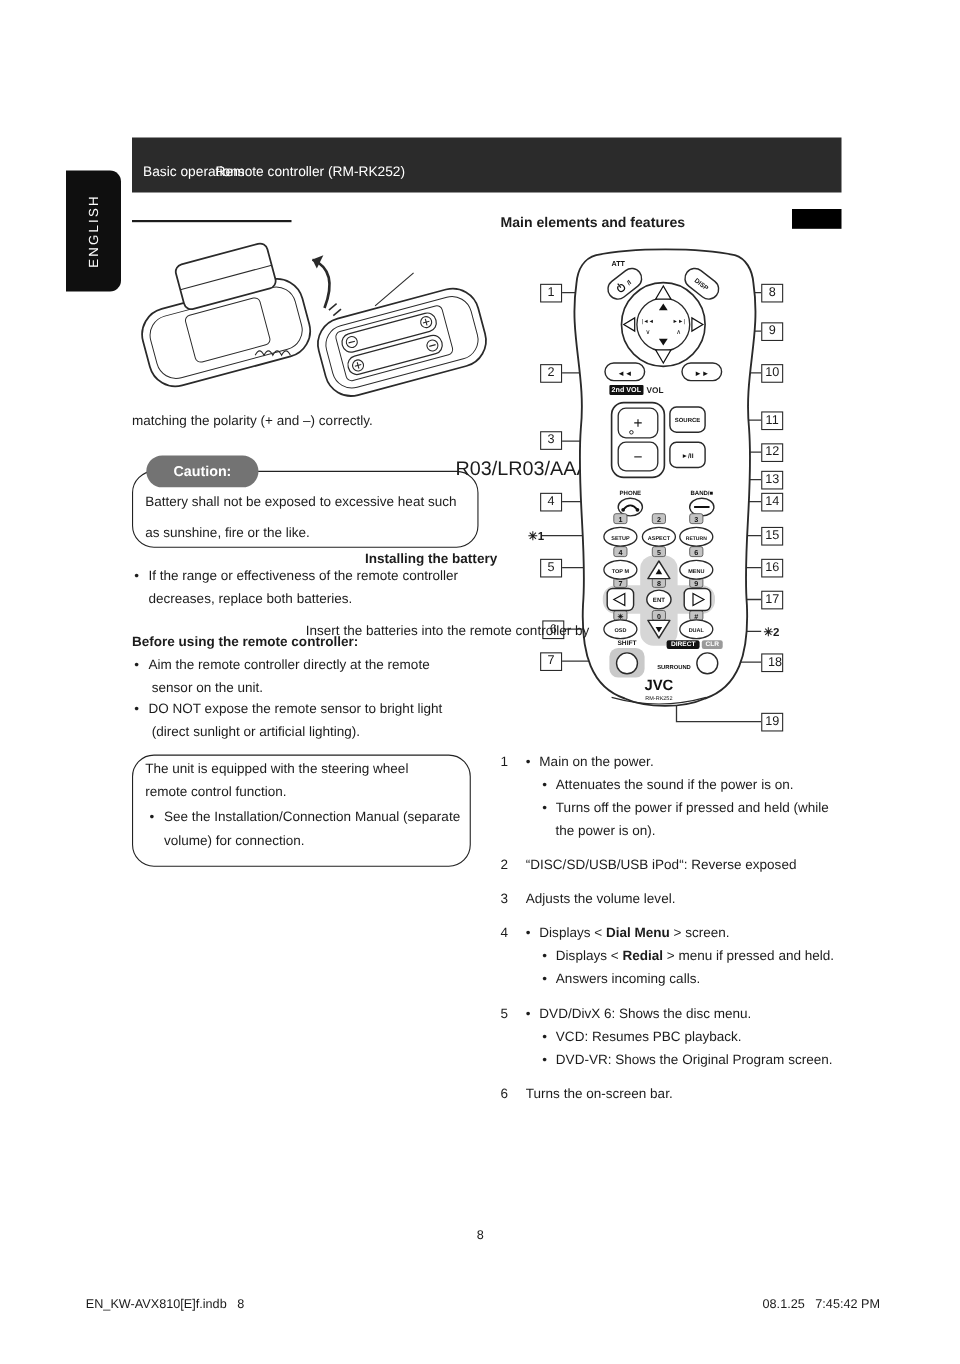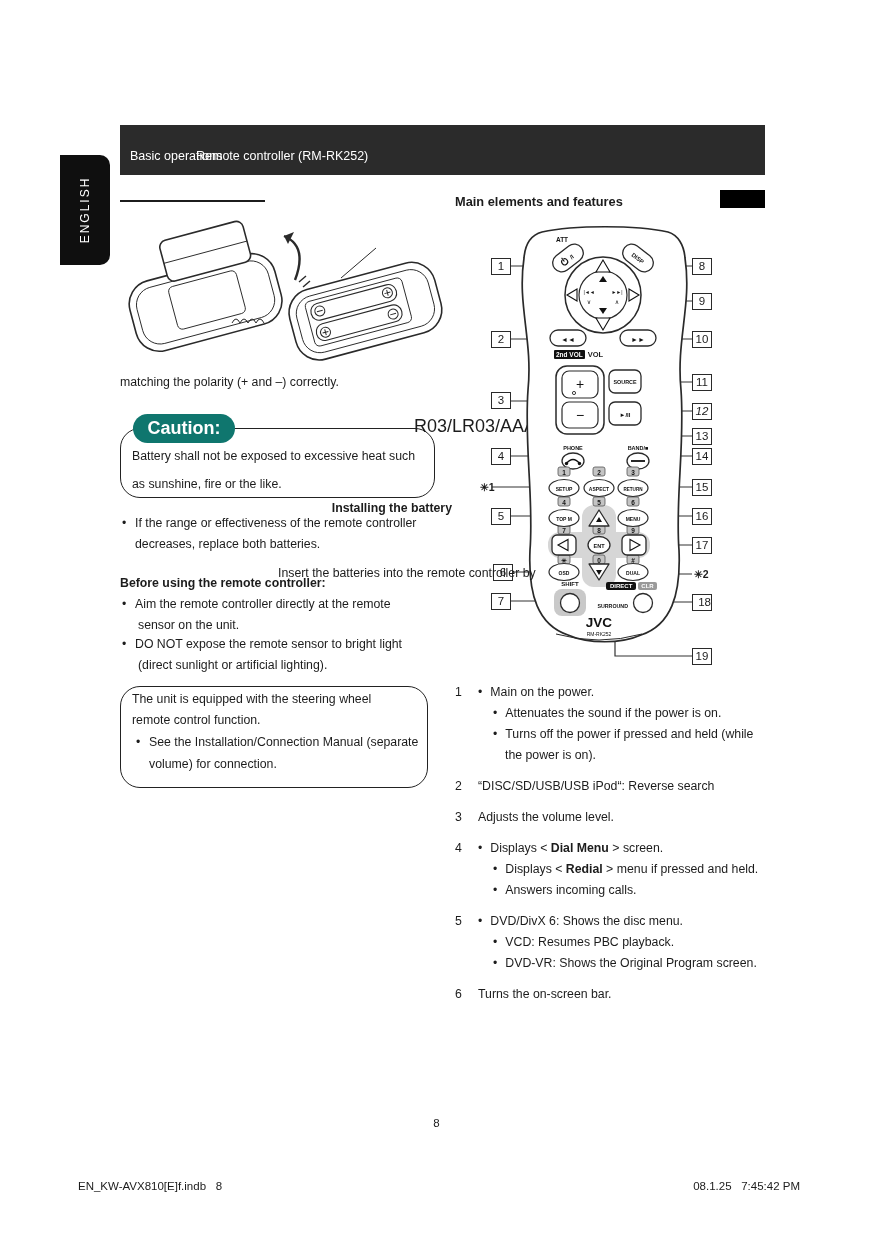--- a/index.html
+++ b/index.html
@@ -19,22 +19,22 @@
   .english-tab { left:60px; top:155px; width:50px; height:110px; background:#0f0f0f;
                  border-radius:0 10px 10px 0; display:flex; align-items:center; justify-content:center; }
   .english-tab span { transform:rotate(-90deg); color:#fff; font-size:12px; letter-spacing:2px; white-space:nowrap; }
 
   .rule { left:120px; top:200px; width:145px; height:2px; background:#1c1c1c; }
   .black-marker { left:720px; top:190px; width:45px; height:18px; background:#000; }
   .right-heading { left:455px; top:194px; font-weight:bold; font-size:12.8px; }
 
   
   .caution-box { left:120px; top:428px; width:315px; height:70px; border:1.6px solid #222; border-radius:20px; }
-  .caution-pill { left:133px; top:414px; width:102px; height:29px; background:#0f766e; border-radius:15px;
-                  color:#fff; font-weight:bold; font-size:18px; display:flex; align-items:center; justify-content:center; }
+  .caution-pill { left:133px; top:414px; width:102px; height:29px; background:#737373; border-radius:15px;
+                  color:#fff; font-weight:bold; font-size:13px; display:flex; align-items:center; justify-content:center; }
   .caution-l1 { left:132px; top:449px; }
   .caution-l2 { left:132px; top:477px; }
 
   .battery-type { left:414px; top:416px; font-size:18px; }
   .installing-heading { left:240px; top:501px; width:212px; text-align:right; font-weight:bold; }
 
   .bullet-row { position:absolute; }
   .bullet-row .dot { position:absolute; left:0; top:0; }
   .bullet-row .bt { position:absolute; left:13px; top:0; white-space:nowrap; }
 
@@ -361,21 +361,21 @@
     <div class="co" style="left:13px; top:172px;">3</div>
     <div class="co" style="left:13px; top:228px;">4</div>
     <div class="ast" style="left:2px; top:261px;">✳1</div>
     <div class="co" style="left:13px; top:288px;">5</div>
     <div class="co" style="left:15px; top:344px;">6</div>
     <div class="co" style="left:13px; top:373px;">7</div>
     <div class="co" style="left:214px; top:38px;">8</div>
     <div class="co" style="left:214px; top:73px;">9</div>
     <div class="co" style="left:214px; top:111px;">10</div>
     <div class="co" style="left:214px; top:154px;">11</div>
-    <div class="co" style="left:214px; top:183px;font-style:italic;">12</div>
+    <div class="co" style="left:214px; top:183px;">12</div>
     <div class="co" style="left:214px; top:208px;">13</div>
     <div class="co" style="left:214px; top:228px;">14</div>
     <div class="co" style="left:214px; top:259px;">15</div>
     <div class="co" style="left:214px; top:288px;">16</div>
     <div class="co" style="left:214px; top:317px;">17</div>
     <div class="ast" style="left:216px; top:348px;">✳2</div>
     <div class="co" style="left:214px; top:374px;text-align:right;">18</div>
     <div class="co" style="left:214px; top:428px;">19</div>
   </div>
 
@@ -388,21 +388,21 @@
       <span class="blt">•</span><span>Attenuates the sound if the power is on.</span>
     </div>
     <div class="fr l2">
       <span class="blt">•</span><span>Turns off the power if pressed and held (while</span>
     </div>
     <div class="fr l2c">
       <span>the power is on).</span>
     </div>
     <div class="fr l0 gap">
       <span class="num">2</span>
-      <span>“DISC/SD/USB/USB iPod“: Reverse search</span>
+      <span>“DISC/SD/USB/USB iPod“: Reverse exposed</span>
     </div>
     <div class="fr l0 gap">
       <span class="num">3</span>
       <span>Adjusts the volume level.</span>
     </div>
     <div class="fr l1 gap">
       <span class="num">4</span>
       <span class="blt">•</span><span>Displays &lt; </span><span class="b">Dial Menu</span><span> &gt; screen.</span>
     </div>
     <div class="fr l2">

